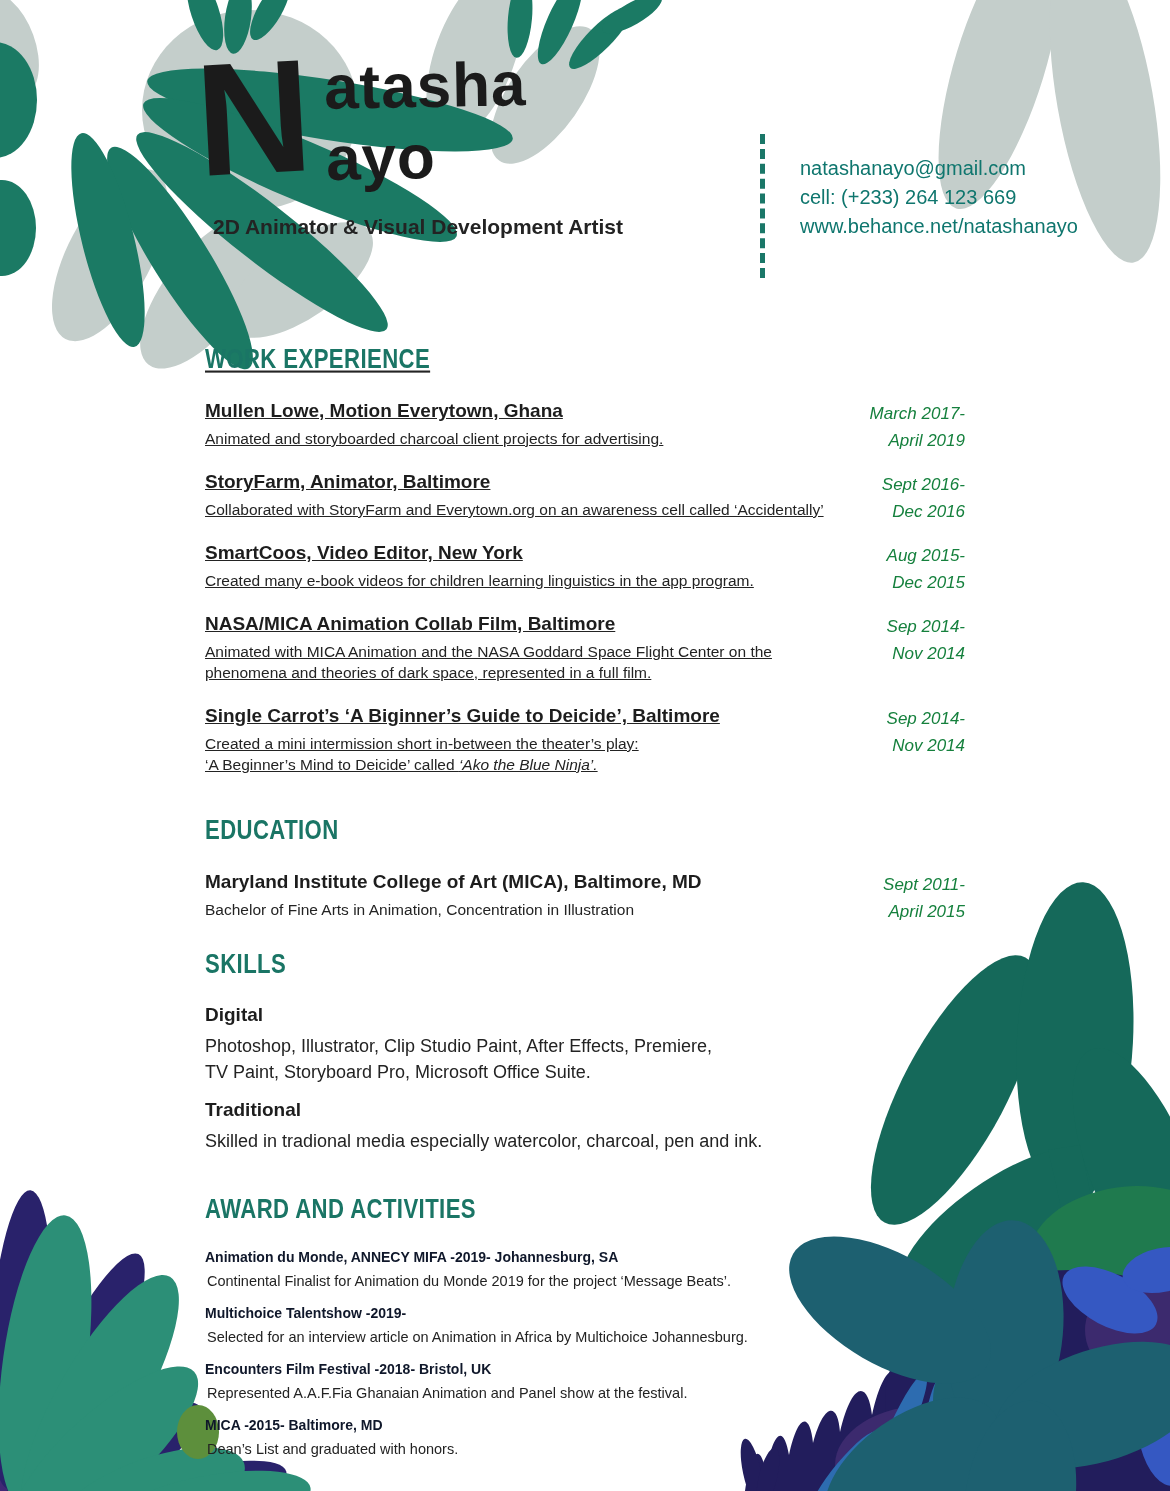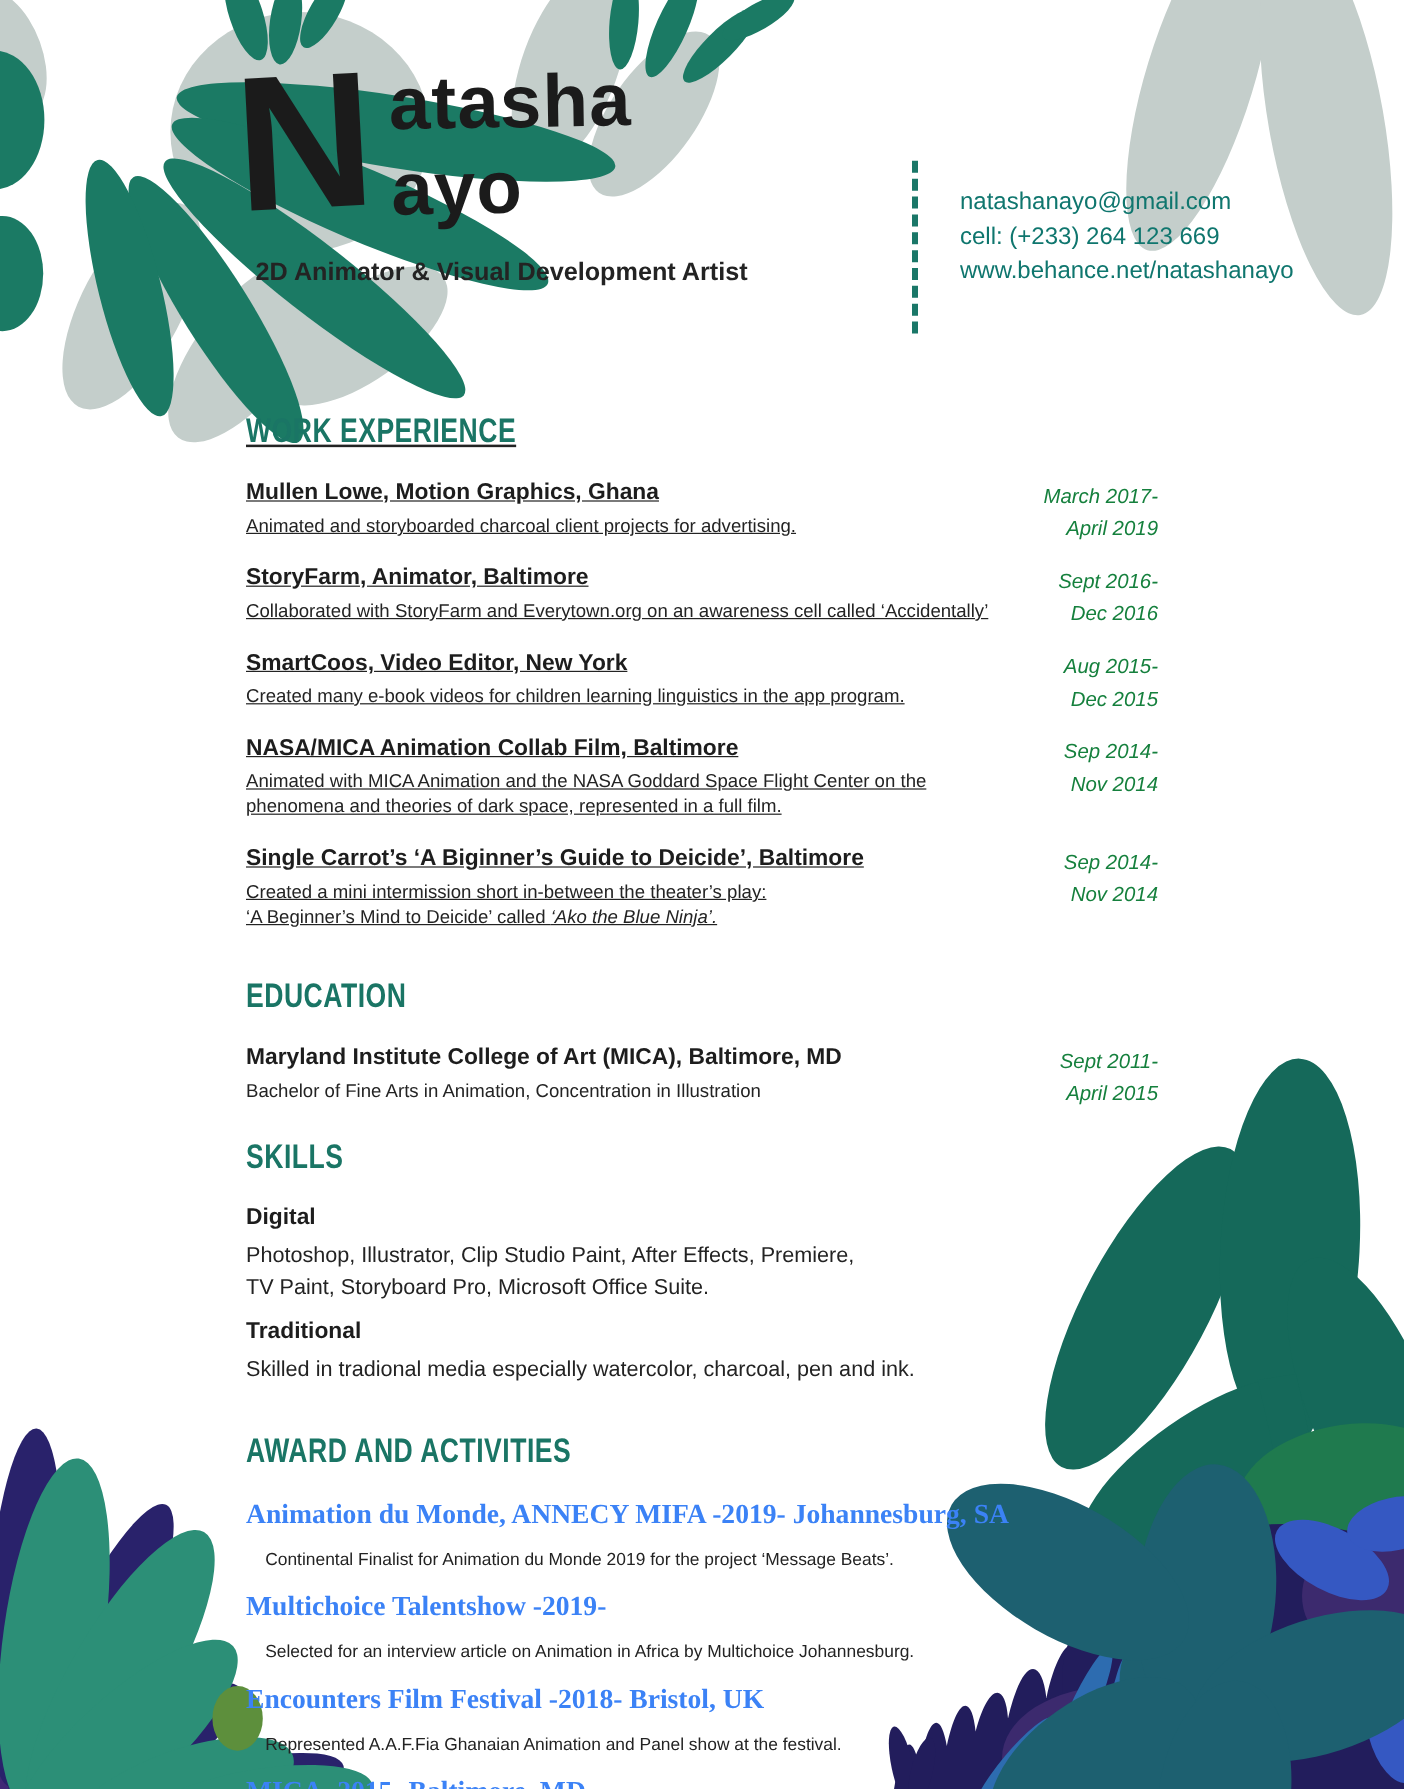--- a/index.html
+++ b/index.html
@@ -39,22 +39,22 @@
   .entry-desc { font-size:15.5px; line-height:21px; color:#232323; margin:0; }
   .entry-dates { position:absolute; right:-130px; top:1px; width:126px; text-align:right;
                  font-style:italic; font-size:17px; line-height:27px; color:#15803d; }
   .entry .entry-dates { right:0; }
 
   .skill-group { margin-bottom:14px; }
   .skill-name { font-size:19px; font-weight:bold; margin:0 0 7px 0; color:#1d1d1d; }
   .skill-line { font-size:18px; line-height:26px; margin:0; color:#232323; }
 
   .award-entry { margin-bottom:14px; }
-  .award-title { font-size:23px; font-weight:bold; margin:0 0 7px 0; color:#3b82f6;font-family:Liberation Serif, serif; }
-  .award-desc { font-size:14.5px; margin:16px; color:#232323; line-height:19px; }
+  .award-title { font-size:14px; font-weight:bold; margin:0 0 7px 0; color:#0f172a; }
+  .award-desc { font-size:14.5px; margin:2px; color:#232323; line-height:19px; }
 
   .italic { font-style:italic; }
 </style>
 </head>
 <body>
 
 <div class="page">
 
   <svg class="deco-svg" viewBox="0 0 1170 1491" aria-hidden="true">
 
@@ -165,21 +165,21 @@
         <div>www.behance.net/natashanayo</div>
       </div>
     </div>
 
     <div class="main">
 
       <div class="section sec-work">
         <h2 class="section-heading">WORK EXPERIENCE</h2>
 
         <div class="entry">
-          <p class="entry-title">Mullen Lowe, Motion Graphics, Ghana</p>
+          <p class="entry-title">Mullen Lowe, Motion Everytown, Ghana</p>
           <p class="entry-desc">Animated and storyboarded charcoal client projects for advertising.</p>
           <div class="entry-dates">
             <div>March 2017-</div>
             <div>April 2019</div>
           </div>
         </div>
 
         <div class="entry">
           <p class="entry-title">StoryFarm, Animator, Baltimore</p>
           <p class="entry-desc">Collaborated with StoryFarm and Everytown.org on an awareness cell called ‘Accidentally’</p>

